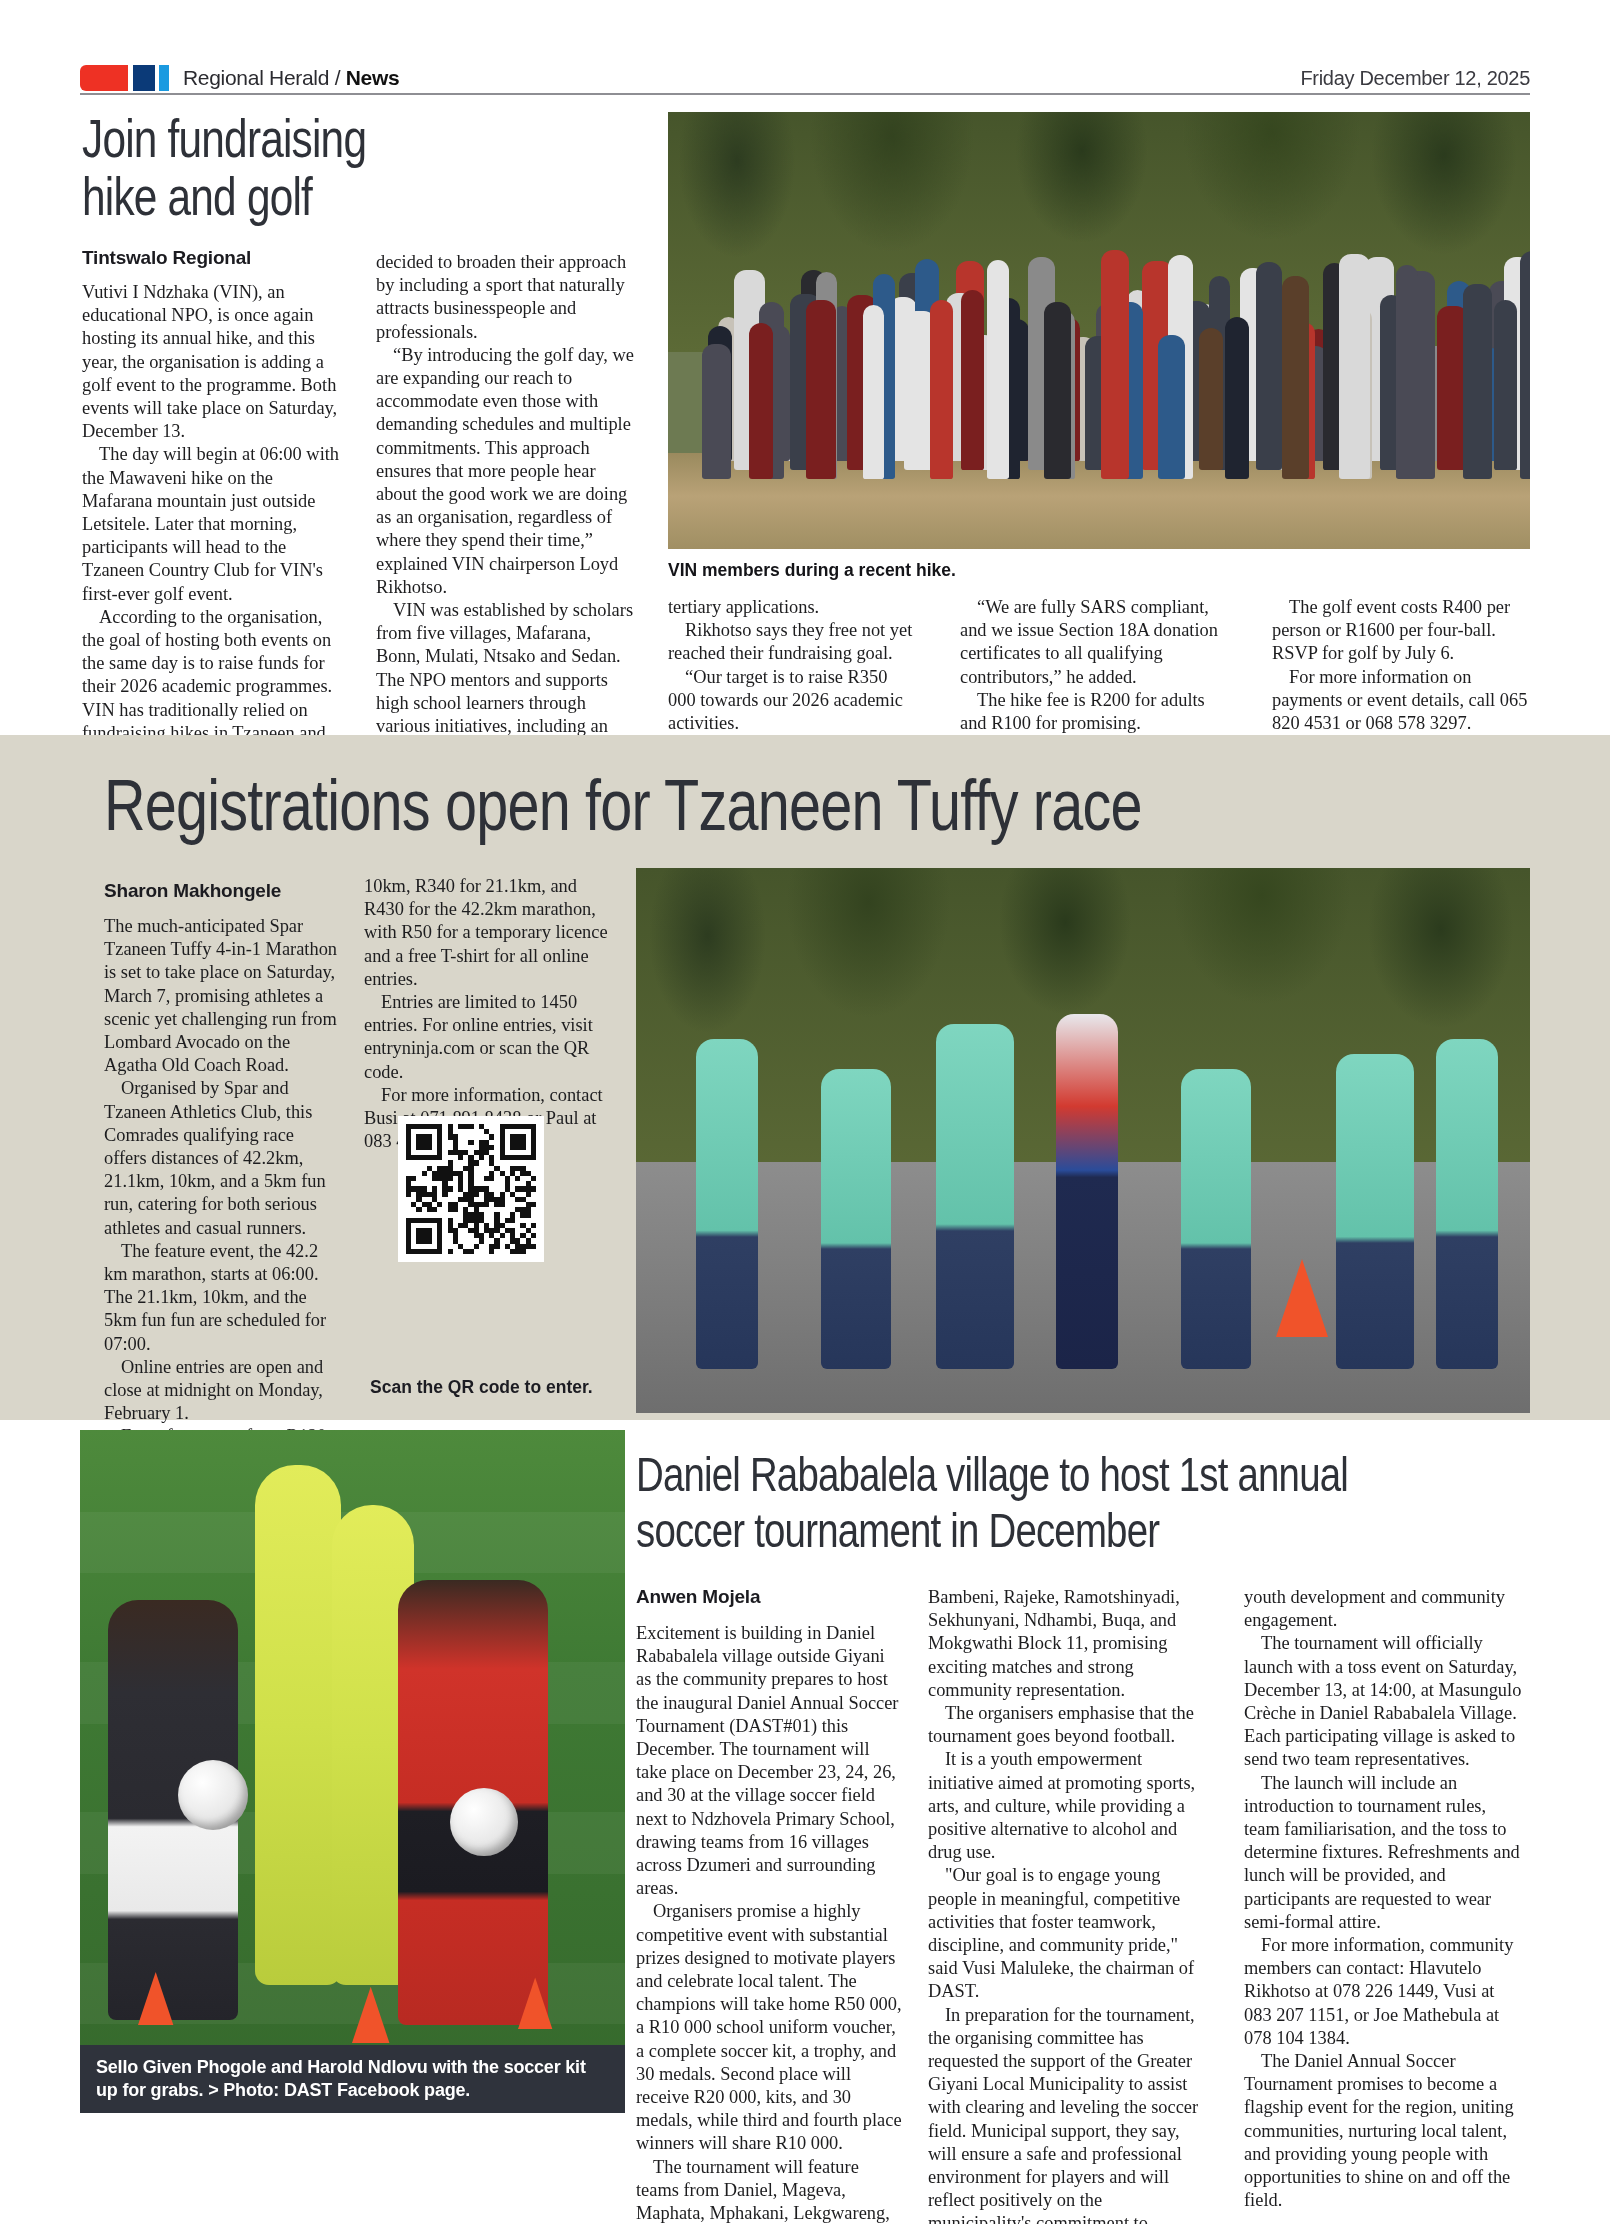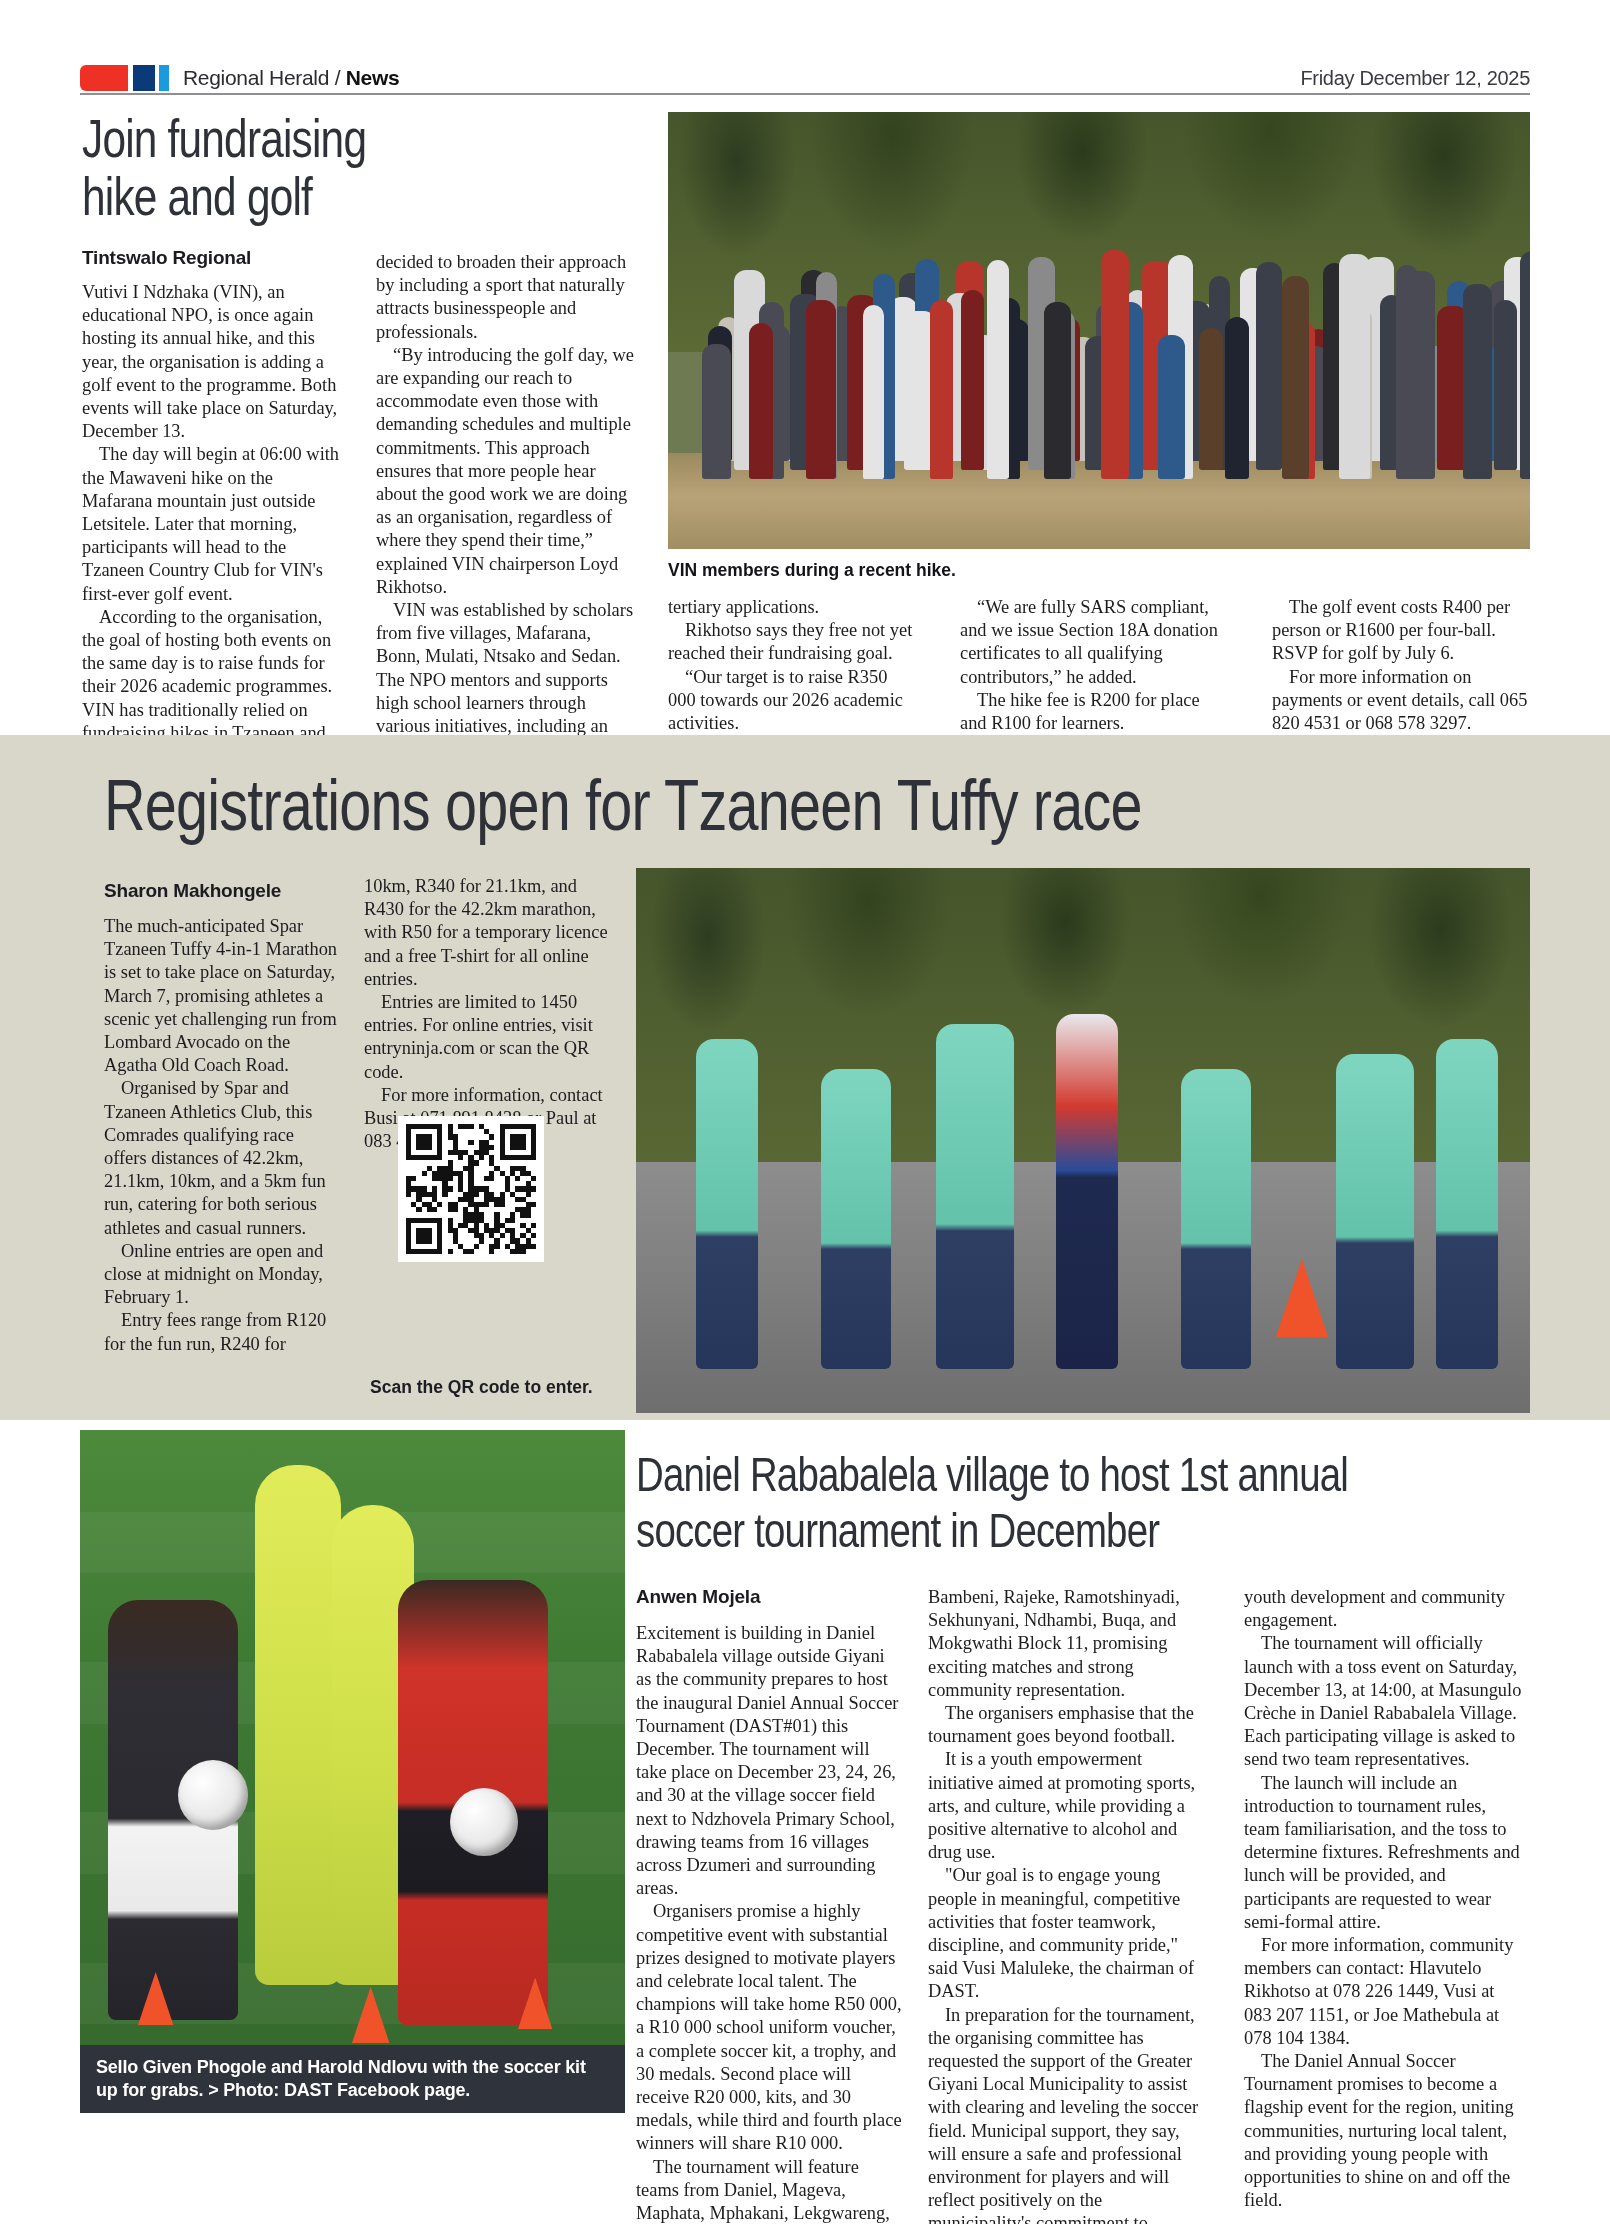--- a/index.html
+++ b/index.html
@@ -327,36 +327,37 @@
 
   <div class="a1-cap">VIN members during a recent hike.</div>
 
   <div class="a1-b1 body-col">
     <p class="first">tertiary applications.</p>
     <p>Rikhotso says they free not yet reached their fundraising goal.</p>
     <p>“Our target is to raise R350 000 towards our 2026 academic activities.</p>
   </div>
   <div class="a1-b2 body-col">
     <p>“We are fully SARS compliant, and we issue Section 18A donation certificates to all qualifying contributors,” he added.</p>
-    <p>The hike fee is R200 for place and R100 for learners.</p>
+    <p>The hike fee is R200 for adults and R100 for promising.</p>
   </div>
   <div class="a1-b3 body-col">
     <p>The golf event costs R400 per person or R1600 per four-ball. RSVP for golf by July 6.</p>
     <p>For more information on payments or event details, call 065 820 4531 or 068 578 3297.</p>
   </div>
 </div>
 
 <div id="article-two">
   <h1 class="headline-cond a2-headline">Registrations open for Tzaneen Tuffy race</h1>
 
   <div class="a2-byline byline">Sharon Makhongele</div>
 
   <div class="a2-col1 body-col">
     <p class="first">The much-anticipated Spar Tzaneen Tuffy 4-in-1 Marathon is set to take place on Saturday, March 7, promising athletes a scenic yet challenging run from Lombard Avocado on the Agatha Old Coach Road.</p>
     <p>Organised by Spar and Tzaneen Athletics Club, this Comrades qualifying race offers distances of 42.2km, 21.1km, 10km, and a 5km fun run, catering for both serious athletes and casual runners.</p>
+    <p>The feature event, the 42.2 km marathon, starts at 06:00. The 21.1km, 10km, and the 5km fun fun are scheduled for 07:00.</p>
     <p>Online entries are open and close at midnight on Monday, February 1.</p>
     <p>Entry fees range from R120 for the fun run, R240 for</p>
   </div>
 
   <div class="a2-col2 body-col">
     <p class="first">10km, R340 for 21.1km, and R430 for the 42.2km marathon, with R50 for a temporary licence and a free T-shirt for all online entries.</p>
     <p>Entries are limited to 1450 entries. For online entries, visit entryninja.com or scan the QR code.</p>
     <p>For more information, contact Busi at 071 891 8438 or Paul at 083 460 4204</p>
   </div>
 </div>

